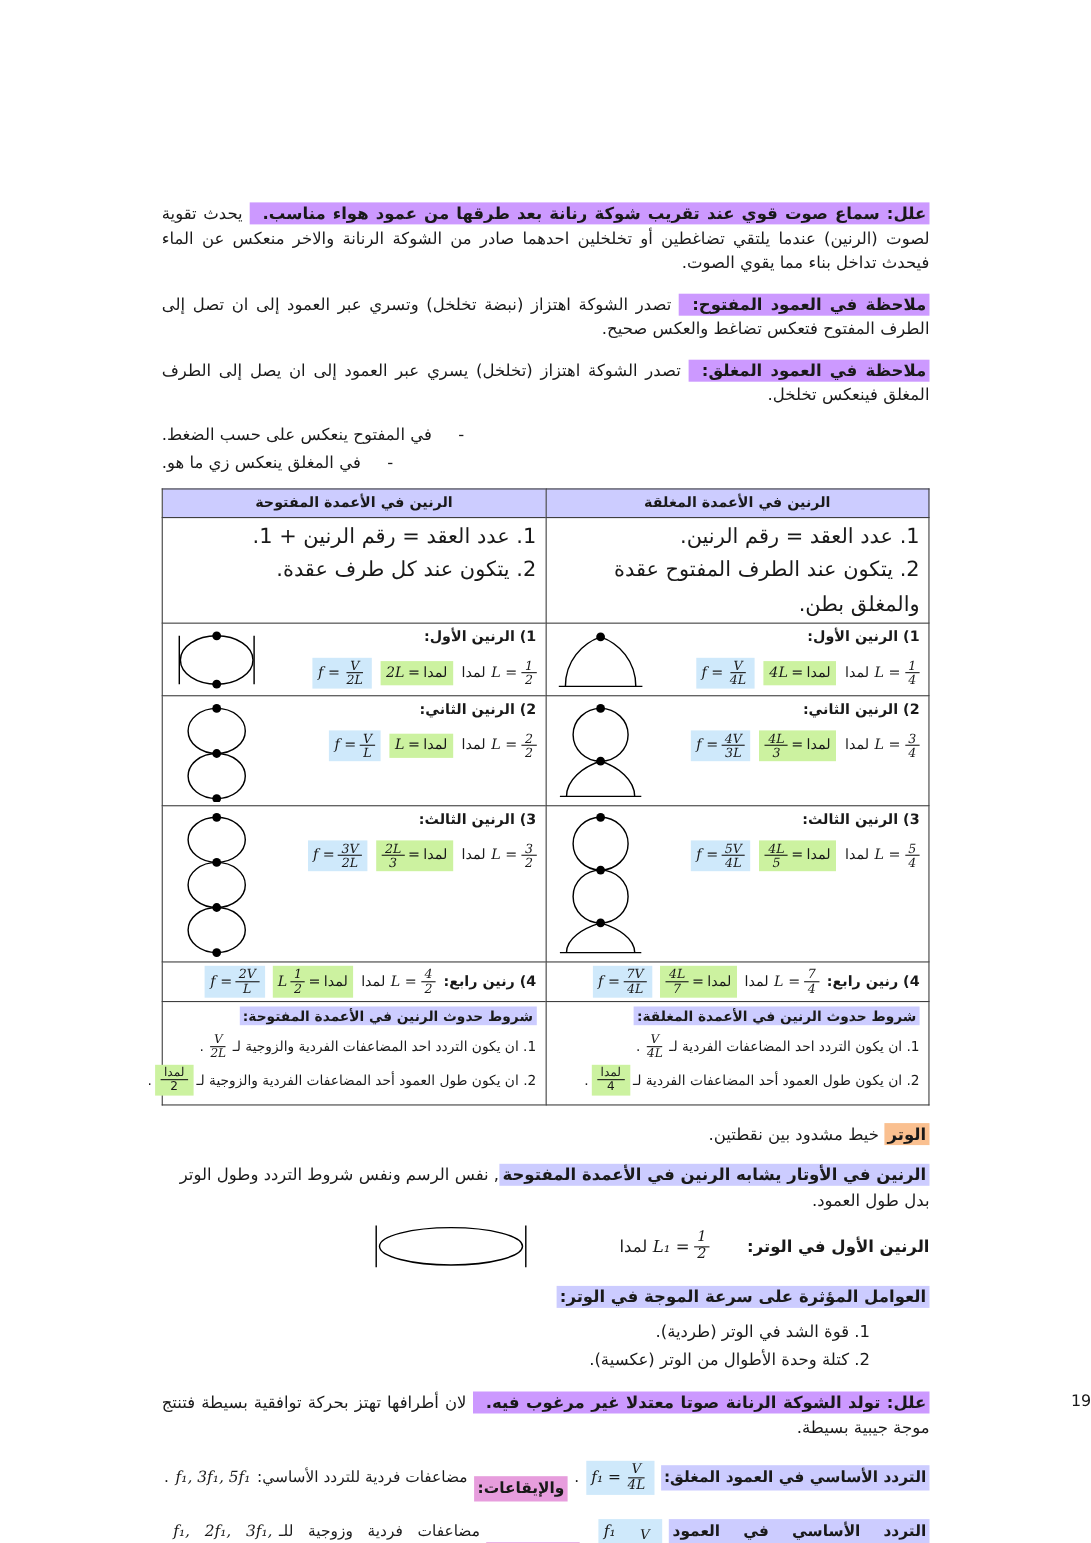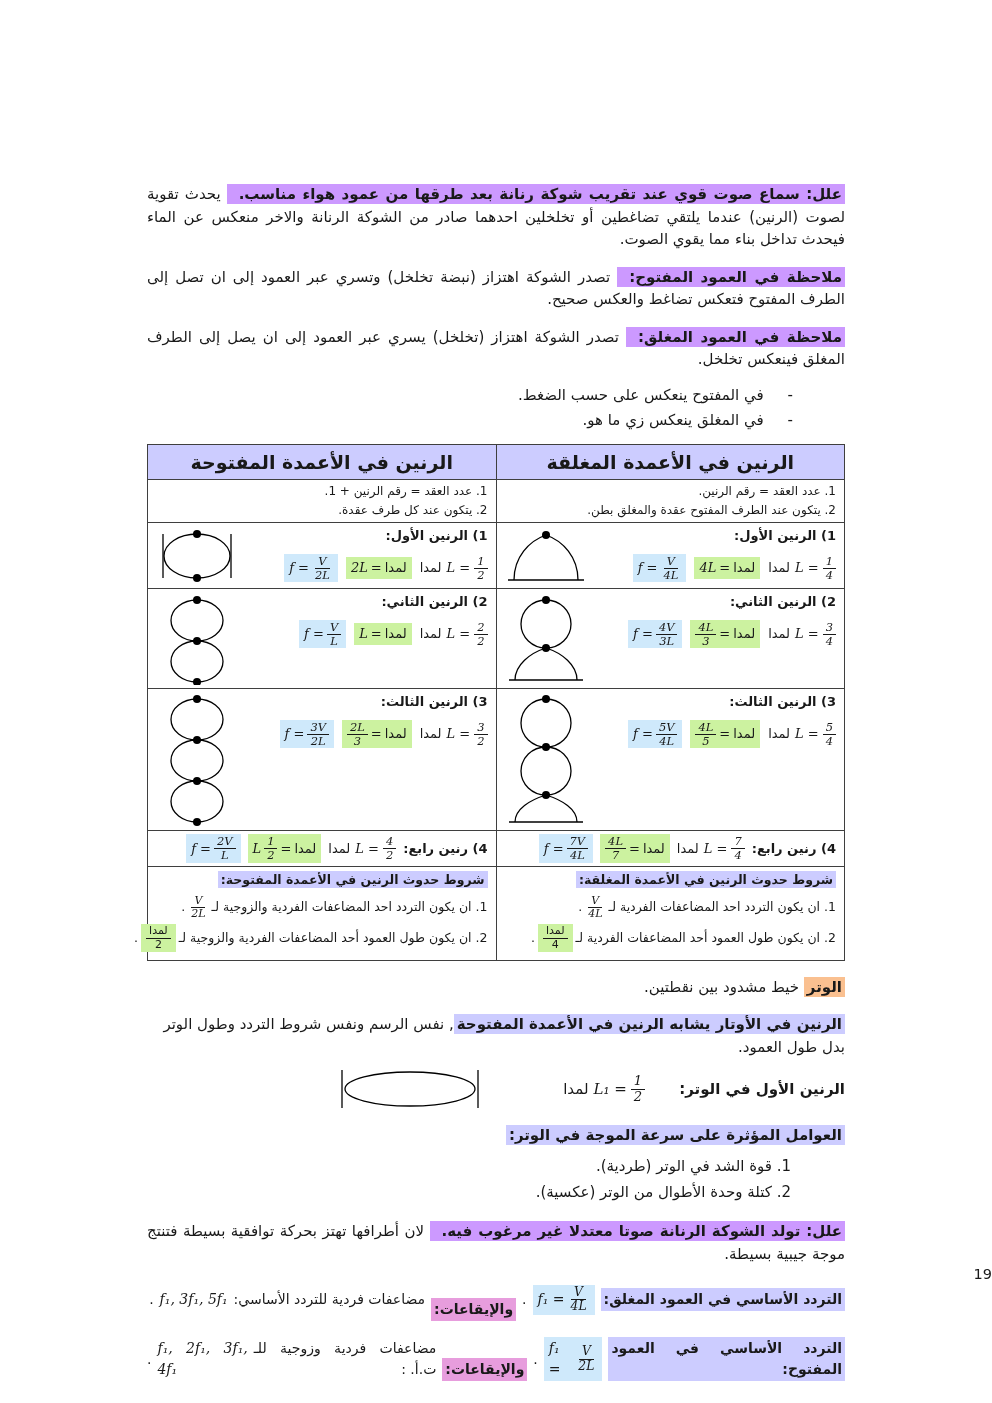--- a/index.html
+++ b/index.html
@@ -6,37 +6,37 @@
   body{width:992px;height:1403px;background:#ffffff;font-family:"DejaVu Sans","Liberation Sans",sans-serif;color:#191919;}
   .page{position:relative;width:992px;height:1403px;overflow:hidden;background:#fff;}
   .content{position:absolute;top:168px;left:147px;width:698px;direction:rtl;font-size:15px;line-height:1.5;text-align:justify;}
   .bold{font-weight:bold;}
   .hl{padding:1px 3px;}
   .hl-purple{background:var(--purple,#cc99ff);font-weight:bold;padding-left:12px;}
   .hl-pink{background:var(--pink,#e79ddd);font-weight:bold;margin-top:20px;}
   .hl-lav{background:var(--lavender,#ccccff);font-weight:bold;}
   .hl-orange{background:var(--orange,#fac090);font-weight:bold;}
   .para{margin-bottom:13px;}
-  .bullets{margin:2px 52px 12px 0;text-align:right;}
+  .bullets{margin:2px 52px 12px 0;text-align:left;}
   .bullet{margin-bottom:3px;}
   .bullet .dash{margin-left:24px;}
   .math{font-family:"DejaVu Serif","Liberation Serif",serif;font-style:italic;}
   .ar{font-family:"DejaVu Sans","Liberation Sans",sans-serif;font-style:normal;}
   .ltr{direction:ltr;unicode-bidi:isolate;}
   .frac{display:inline-flex;flex-direction:column;align-items:center;line-height:1.12;vertical-align:middle;font-size:0.88em;}
   .frac .num{border-bottom:1px solid #191919;padding:0 3px;}
   .frac .den{padding:0 3px;}
   .fx{display:inline-flex;align-items:center;gap:4px;}
   .box{display:inline-flex;align-items:center;gap:3px;padding:1px 5px;}
   .box.blue{background:var(--blue,#cfe9fb);}
   .box.green{background:var(--green,#ccf2a0);}
   table.res{border-collapse:collapse;width:698px;margin:6px 0 6px 0;table-layout:fixed;}
   table.res th,table.res td{border:1px solid var(--border,#3f3f3f);vertical-align:top;}
-  table.res th{background:var(--lavender,#ccccff);font-size:19px;font-weight:bold;text-align:center;padding:3px 0;}
-  .rules-td{font-size:12px;padding:2px 8px;line-height:1.6;text-align:right;}
+  table.res th{background:var(--lavender,#ccccff);font-size:13px;font-weight:bold;text-align:center;padding:3px 0;}
+  .rules-td{font-size:19px;padding:2px 8px;line-height:1.6;text-align:right;}
   .res-td{padding:3px 8px 3px 6px;font-size:13px;}
   .res-cell{display:flex;justify-content:space-between;align-items:flex-start;}
   .res-title{font-weight:bold;margin-bottom:8px;}
   .res-line{display:flex;align-items:center;gap:8px;}
   .lgroup{display:inline-flex;align-items:center;gap:5px;}
   .diagram{flex:0 0 auto;margin-top:1px;}
   .r4-td{padding:3px 8px;font-size:13px;}
   .r4-line{display:flex;align-items:center;gap:7px;}
   .cond-td{padding:4px 8px;font-size:12.5px;}
   .cond-title{margin-bottom:5px;text-align:right;}

